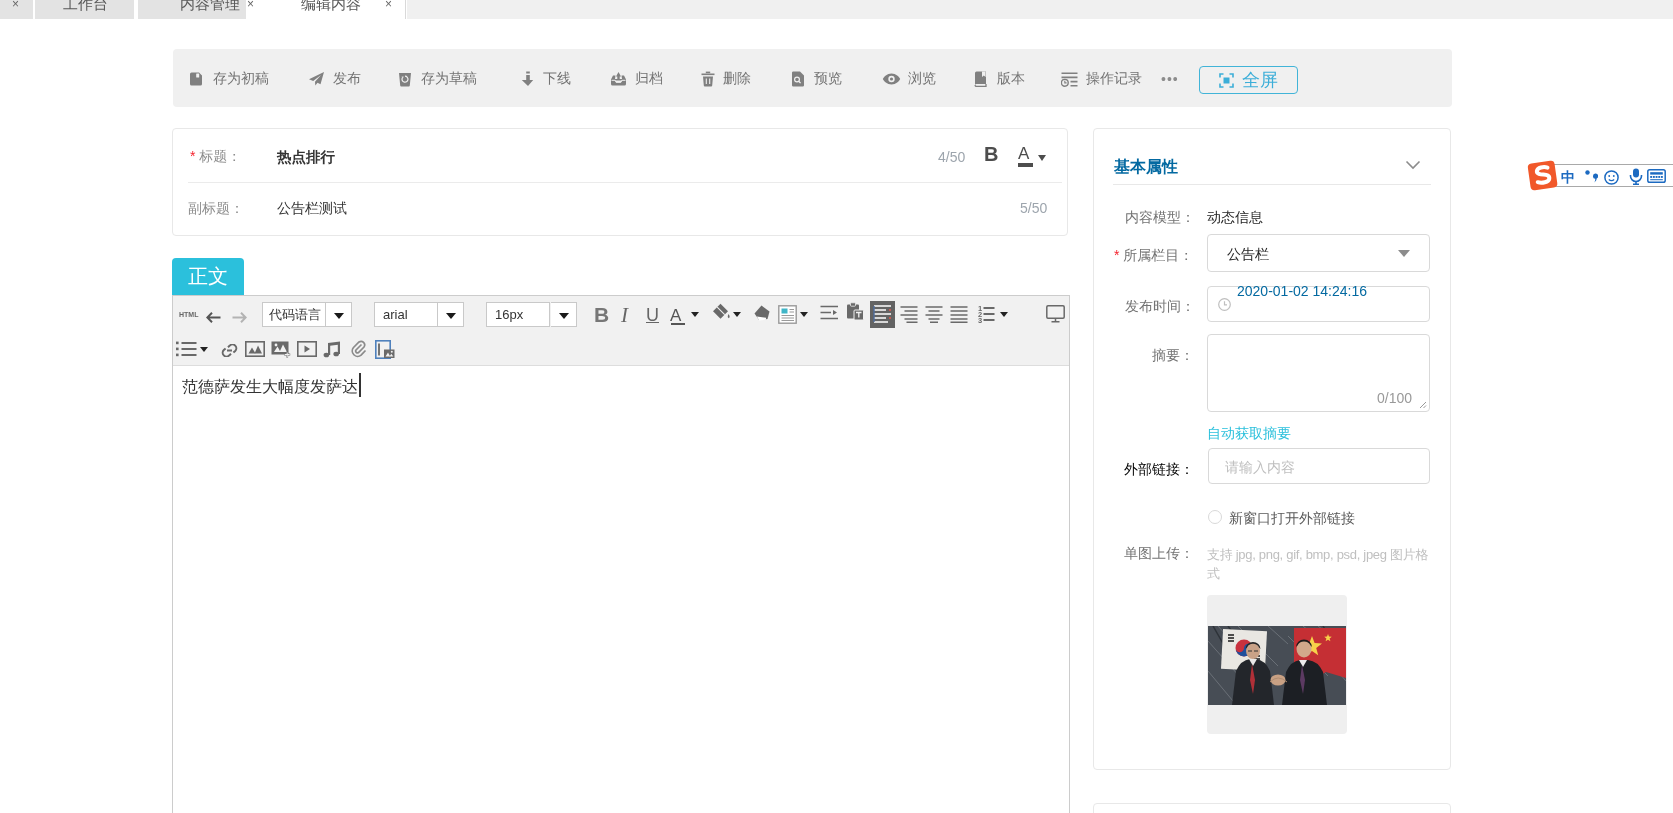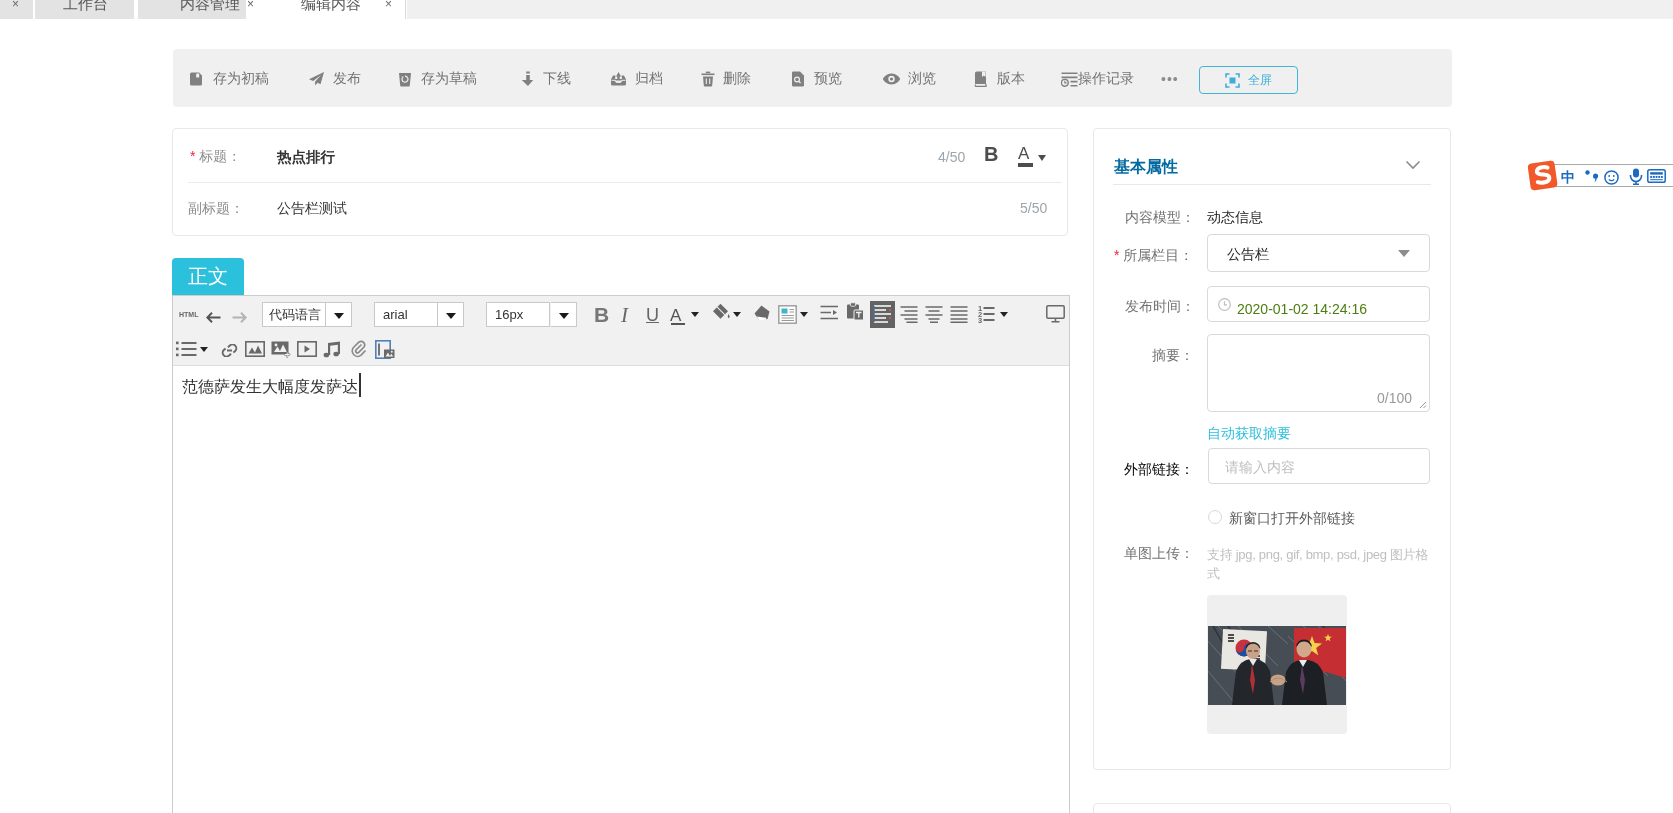--- a/index.html
+++ b/index.html
@@ -124,24 +124,24 @@
       <span style="margin-left:9px">版本</span>
     </div>
 <div class="tbtn" style="left:1061px" id="b10">
       <svg width="17" height="16" viewBox="0 0 17 16">
         <g stroke="#808080" stroke-width="1.6">
           <path d="M0.5 2.2 H16.5 M0.5 6.4 H16.5 M9.5 10.6 H16.5 M9.5 14.8 H16.5"></path>
         </g>
         <circle cx="3.8" cy="11.8" r="3.4" fill="#f0f0f0" stroke="#808080" stroke-width="1.4"></circle>
         <path d="M3.8 9.8 V11.9 H5.6" fill="none" stroke="#808080" stroke-width="1.1"></path>
       </svg>
-      <span style="">操作记录</span>
+      <span style="margin-left:8px">操作记录</span>
     </div>
 <div class="abs" style="left:1161px;top:71px;color:#8c8c8c;font-size:14px;letter-spacing:1px">•••</div>
-<div class="abs" style="left:1199px;top:66px;width:99px;height:28px;border:1px solid #41b4d8;border-radius:4px;display:flex;align-items:center;justify-content:center;color:#3caed8;font-size:12px">
+<div class="abs" style="left:1199px;top:66px;width:99px;height:28px;border:1px solid #41b4d8;border-radius:4px;display:flex;align-items:center;justify-content:center;color:#3caed8;font-size:18px">
 <svg width="15" height="15" viewBox="0 0 15 15" style="margin-right:8px">
         <g fill="none" stroke="#3caed8" stroke-width="1.6">
           <path d="M1 4.5 V1 H4.5 M10.5 1 H14 V4.5 M14 10.5 V14 H10.5 M4.5 14 H1 V10.5"></path>
         </g>
         <rect x="4.5" y="4.5" width="6" height="6" fill="#3caed8"></rect>
       </svg>
 全屏</div>
 
 <div class="card" style="left:172px;top:128px;width:896px;height:108px"></div>
 <div class="lbl" style="left:190px;top:148px"><span class="star">* </span>标题：</div>
@@ -303,21 +303,21 @@
 <div class="inp" style="left:1207px;top:234px;width:223px;height:38px"></div>
 <div class="val" style="left:1227px;top:246px;color:#262626">公告栏</div>
 <div class="abs" style="left:1398px;top:250px;border:6px solid transparent;border-top:7px solid #8c8c8c"></div>
 
 <div class="lbl" style="left:1125px;top:298px;color:#737373">发布时间：</div>
 <div class="inp" style="left:1207px;top:286px;width:223px;height:36px"></div>
 <svg class="abs" style="left:1218px;top:298px" width="13" height="13" viewBox="0 0 13 13">
       <circle cx="6.5" cy="6.5" r="5.8" fill="none" stroke="#bfbfbf" stroke-width="1.2"></circle>
       <path d="M6.5 3.2 V6.8 H9" fill="none" stroke="#bfbfbf" stroke-width="1.2"></path>
     </svg>
-<div class="val" style="left:1237px;top:301px;color:#4d7c0f">2020-01-02 14:24:16</div>
+<div class="val" style="left:1237px;top:283px;color:#0369a1">2020-01-02 14:24:16</div>
 
 <div class="lbl" style="left:1152px;top:347px;color:#737373">摘要：</div>
 <div class="inp" style="left:1207px;top:334px;width:223px;height:78px"></div>
 <div class="cnt" style="left:1377px;top:390px;color:#999">0/100</div>
 <svg class="abs" style="left:1419px;top:401px" width="8" height="8" viewBox="0 0 8 8">
       <path d="M7 1 L1 7 M7 4.5 L4.5 7" stroke="#999" stroke-width="1" fill="none"></path>
     </svg>
 <div class="abs cyan" style="left:1207px;top:425px;font-size:14px">自动获取摘要</div>
 
 <div class="lbl" style="left:1124px;top:461px;color:#000000">外部链接：</div>

